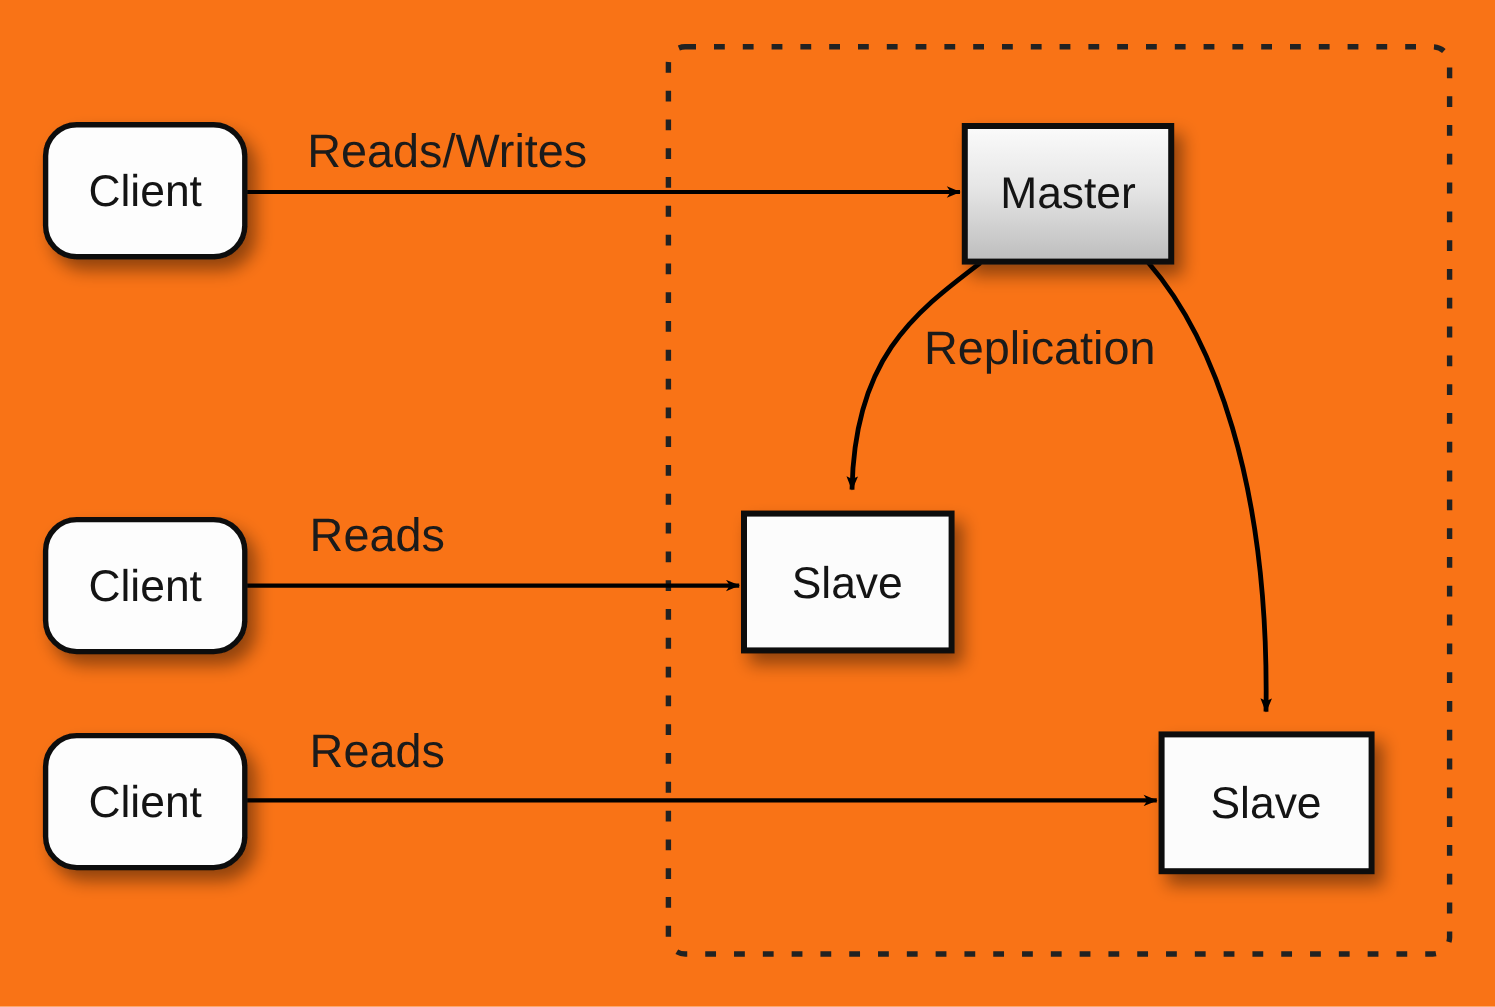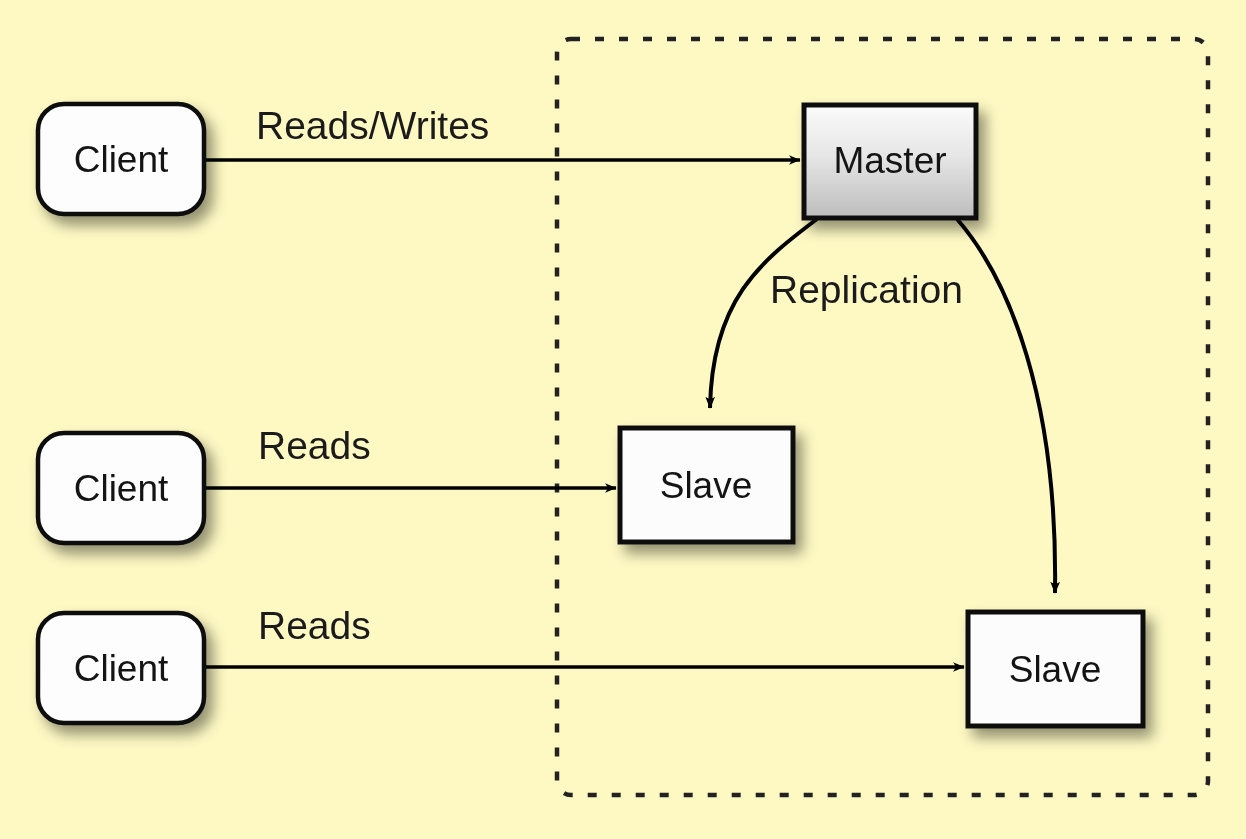--- a/index.html
+++ b/index.html
@@ -7,21 +7,21 @@
     padding: 0;
     background: #ffffff;
   }
   body {
     font-family: "Liberation Sans", sans-serif;
   }
   #canvas {
     position: relative;
     width: 1246px;
     height: 839px;
-    background: #fef9c3;
+    background: #f97316;
     overflow: hidden;
   }
   #diagram-svg {
     position: absolute;
     top: 0;
     left: 0;
     width: 1246px;
     height: 839px;
   }
   .node-label {

